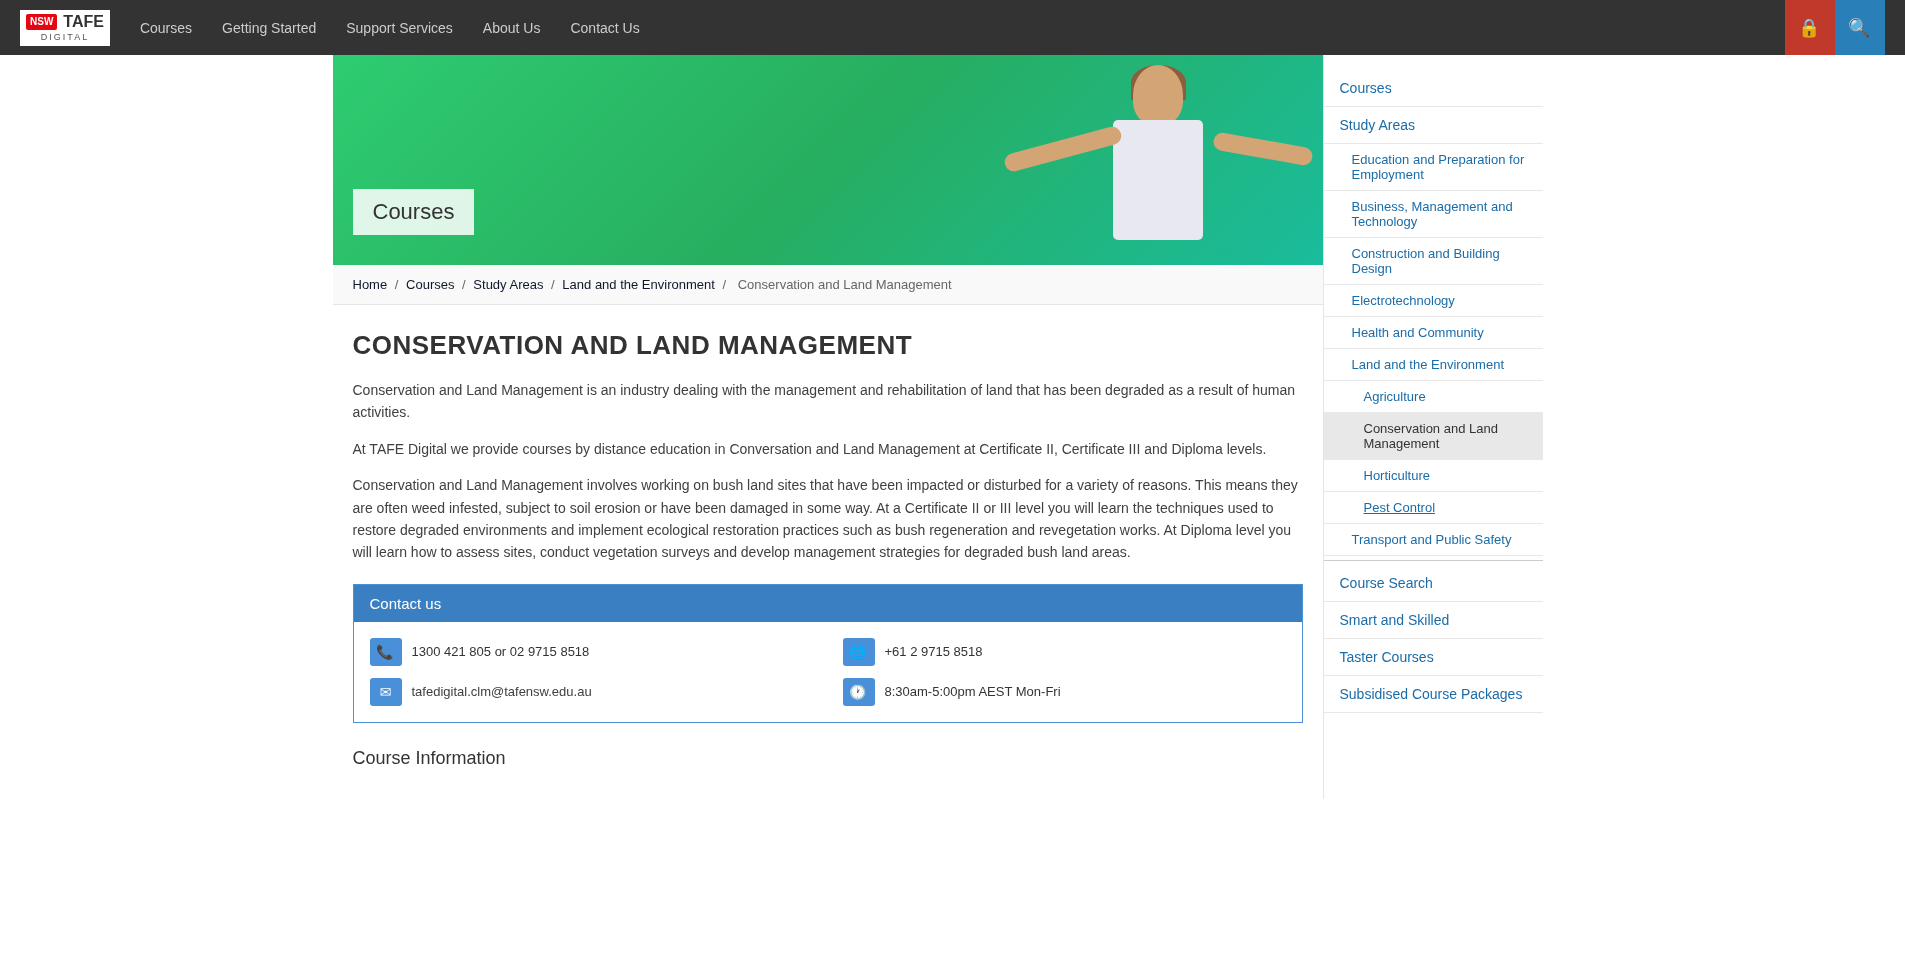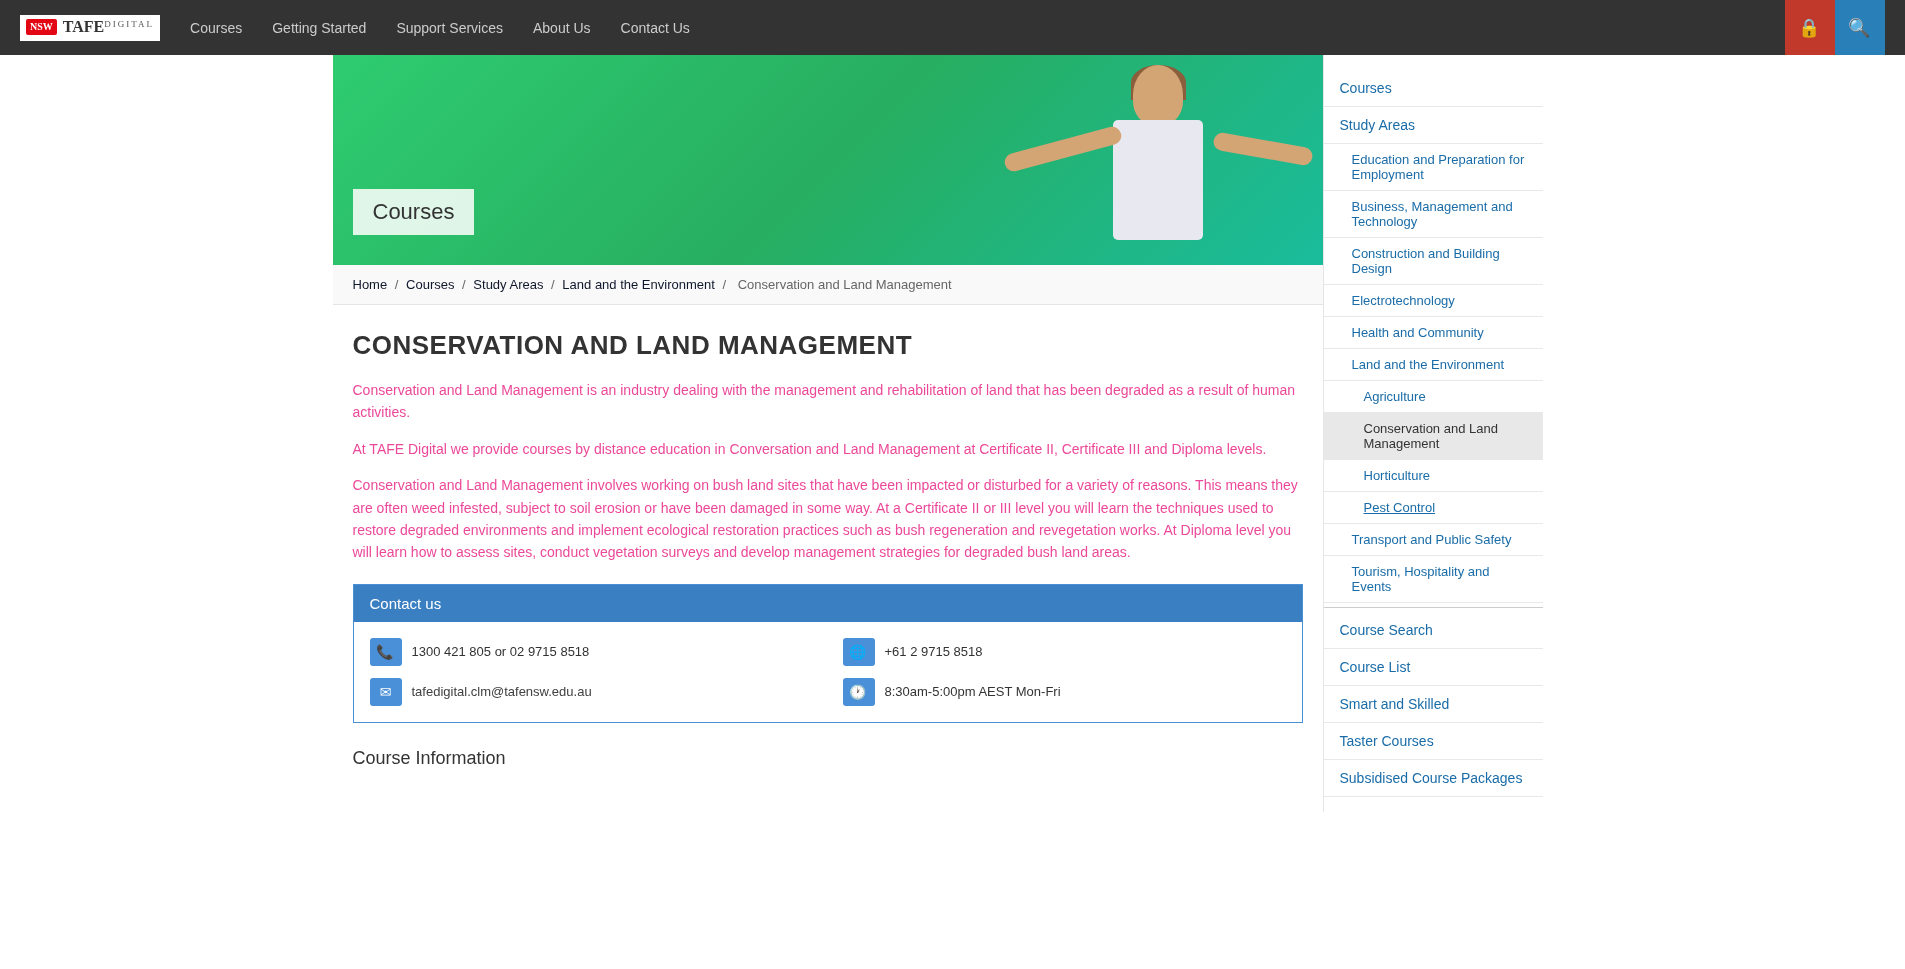--- a/index.html
+++ b/index.html
@@ -190,21 +190,21 @@
     .page-title {
       font-size: 26px;
       font-weight: bold;
       color: #333;
       text-transform: uppercase;
       margin-bottom: 18px;
       letter-spacing: 0.5px;
     }
     .page-desc {
       font-size: 14px;
-      color: #ec4899;
+      color: #404040;
       line-height: 1.6;
       margin-bottom: 14px;
     }
 
     
     .contact-box {
       border: 1px solid #4a90d9;
       margin-top: 20px;
     }
     .contact-box-header {
@@ -294,21 +294,21 @@
       max-width: 1240px;
       margin: 0 auto;
     }
   </style>
 </head>
 <body>
 
 <header class="header">
   <div class="logo-area">
     <div class="logo-box">
-      <div style="display:flex;align-items:flex-start;font-family:Liberation Serif, serif;">
+      <div style="display:flex;flex-direction:column;align-items:center;">
         <div style="display:flex;align-items:center;margin-bottom:2px;">
           <div class="logo-nsw">NSW</div>
           <div style="display:flex;flex-direction:column;margin-left:2px;">
             <div class="logo-tafe">TAFE</div>
           </div>
         </div>
         <div class="logo-digital">DIGITAL</div>
       </div>
     </div>
   </div>
@@ -405,22 +405,20 @@
       <a href="#" class="sidebar-link sub-link">Business, Management and Technology</a>
       <a href="#" class="sidebar-link sub-link">Construction and Building Design</a>
       <a href="#" class="sidebar-link sub-link">Electrotechnology</a>
       <a href="#" class="sidebar-link sub-link">Health and Community</a>
       <a href="#" class="sidebar-link sub-link">Land and the Environment</a>
       <a href="#" class="sidebar-link" style="padding-left:40px;">Agriculture</a>
       <a href="#" class="sidebar-link active" style="padding-left:40px;">Conservation and Land Management</a>
       <a href="#" class="sidebar-link" style="padding-left:40px;">Horticulture</a>
       <a href="#" class="sidebar-link" style="padding-left:40px;text-decoration:underline;">Pest Control</a>
       <a href="#" class="sidebar-link sub-link">Transport and Public Safety</a>
-      <a href="#" class="sidebar-link sub-link">Tourism, Hospitality and Events</a>
       <hr class="sidebar-divider">
       <a href="#" class="sidebar-link main-link">Course Search</a>
-      <a href="#" class="sidebar-link main-link">Course List</a>
       <a href="#" class="sidebar-link main-link">Smart and Skilled</a>
       <a href="#" class="sidebar-link main-link">Taster Courses</a>
       <a href="#" class="sidebar-link main-link">Subsidised Course Packages</a>
     </div>
   </aside>
 </div>
 
 </body></html>

